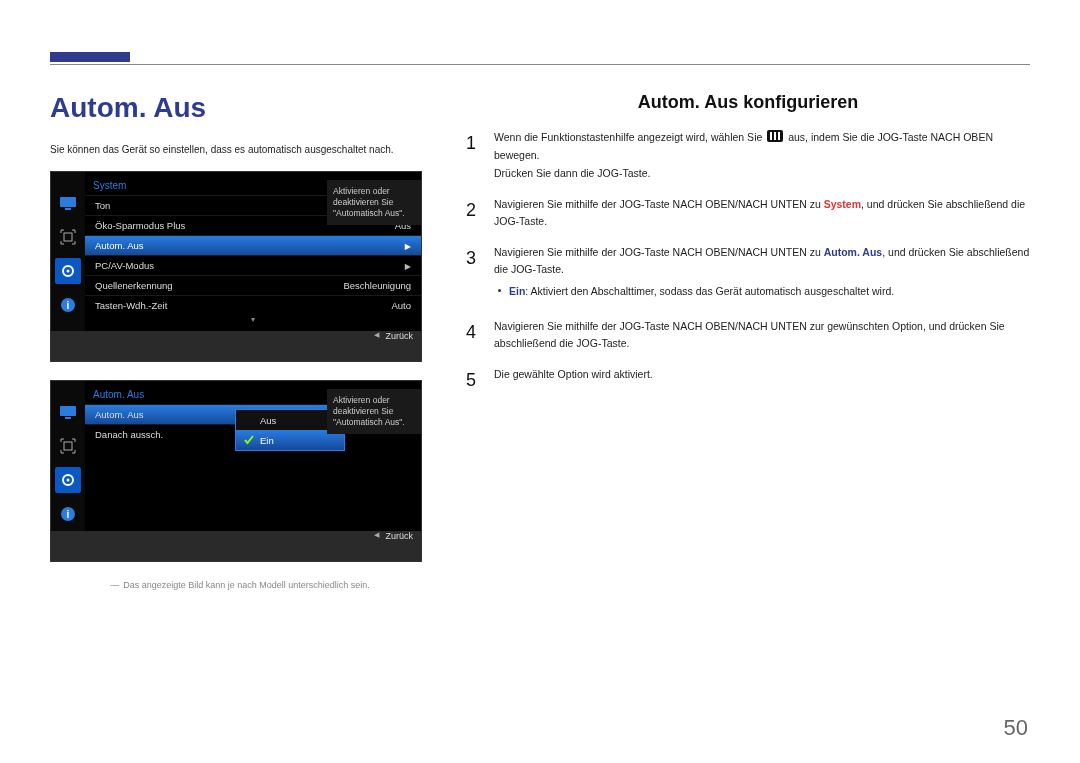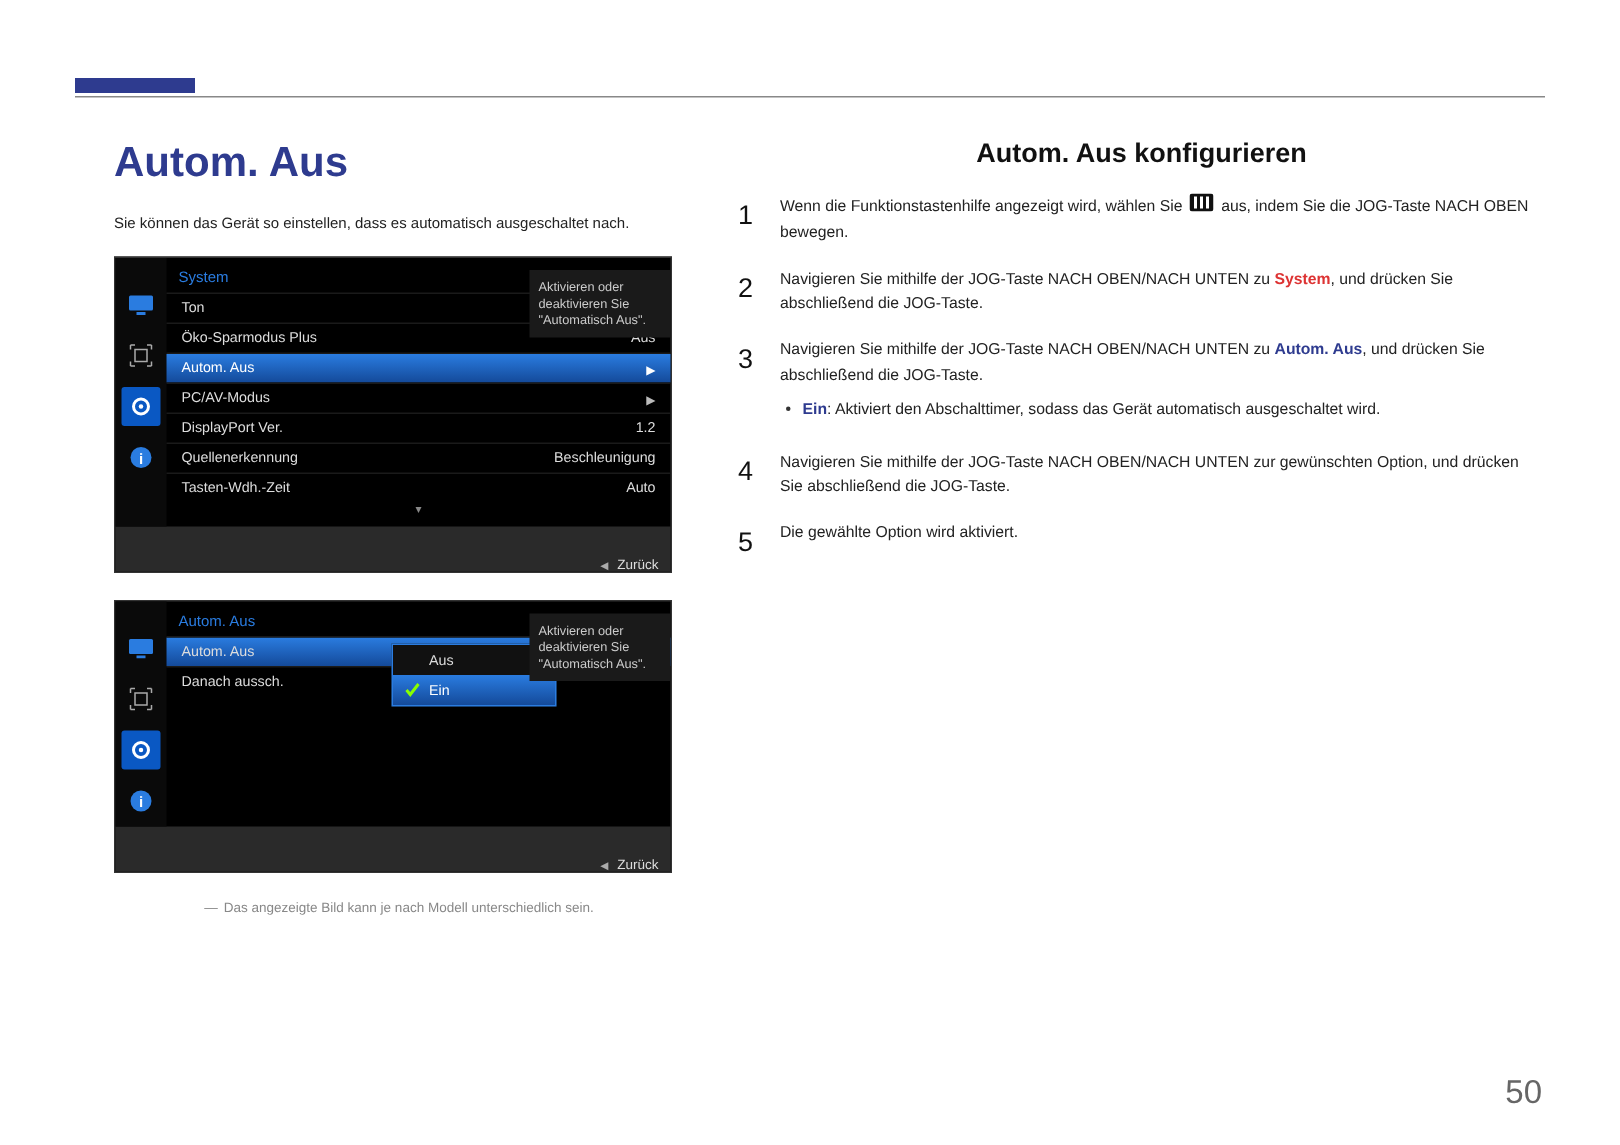--- a/index.html
+++ b/index.html
@@ -1,17 +1,17 @@
 <!DOCTYPE html>
 <html><head>
 <meta charset="utf-8">
 <style>
   * { box-sizing: border-box; margin: 0; padding: 0; }
   html, body { width: 1080px; height: 763px; background: #fff; font-family: Arial, Helvetica, sans-serif; color: #222; }
-  .page { width: 1080px; height: 763px; position: relative; padding: 50px 50px 0 76px; }
+  .page { width: 1080px; height: 763px; position: relative; padding: 50px 50px 0 50px; }
   .top-rule { position: absolute; top: 64px; left: 50px; right: 50px; height: 1px; background: #888; }
   .accent-bar { position: absolute; top: 52px; left: 50px; width: 80px; height: 10px; background: #2e3b8f; }
   .cols { display: flex; gap: 36px; margin-top: 42px; }
   .left { width: 380px; }
   .right { flex: 1; }
   .h1 { font-size: 28px; font-weight: 700; color: #2e3b8f; margin-bottom: 18px; }
   .intro { font-size: 10px; line-height: 1.5; margin-bottom: 14px; }
   .h2 { font-size: 18px; font-weight: 700; color: #111; margin-bottom: 16px; text-align: center; }
   ol.steps { list-style: none; counter-reset: step; }
   ol.steps > li { display: flex; gap: 14px; font-size: 10.5px; line-height: 1.6; margin-bottom: 12px; }
@@ -38,21 +38,21 @@
   .ico svg { display:block; }
   .ico.active { background: #0a58c3; border-radius: 2px; }
   .osd-main { flex: 1; padding: 6px 0 6px 0; position: relative; }
   .osd-title { color: #2a7ce0; font-size: 10px; padding: 2px 8px 4px 8px; }
   .osd-row { display: flex; justify-content: space-between; align-items: flex-end; color: #ddd; font-size: 9.5px; padding: 4px 10px; border-top: 1px solid #1a1a1a; height: 20px; }
   .osd-row.sel { background: linear-gradient(#2a7ce0,#144a9a); color: #fff; }
   .osd-row .arrow { font-size: 8px; color: #bbb; }
   .osd-row.sel .arrow { color:#fff; }
   .osd-down { text-align: center; color: #888; font-size: 8px; height: 10px; }
   .osd-tip { position: absolute; top: 8px; right: 0; width: 94px; background: #1a1a1a; color: #ccc; font-size: 8.5px; padding: 6px 6px; line-height: 1.3; }
-  .osd-foot { height: 30px; background: #2a2a2a; display:flex; justify-content:flex-end; align-items:flex-end; color:#ddd; font-size:9px; padding-right:8px; gap:6px; }
+  .osd-foot { height: 30px; background: #2a2a2a; display:flex; justify-content:flex-end; align-items:flex-start; color:#ddd; font-size:9px; padding-right:8px; gap:6px; }
   .osd-foot .tri { font-size: 7px; color:#aaa; }
 
   
   .osd2-main { flex:1; padding: 6px 0; position:relative; min-height: 150px; }
   .osd2-title { color:#2a7ce0; font-size:10px; padding:2px 8px 4px 8px; }
   .osd2-row { display:flex; align-items:center; justify-content:space-between; color:#ddd; font-size:9.5px; padding:4px 10px; height:20px; border-top:1px solid #1a1a1a; }
   .osd2-row.sel { background: linear-gradient(#2a7ce0,#144a9a); }
   .sub { position:absolute; top:28px; left:150px; width:110px; background:#111; border:1px solid #2a7ce0; }
   .sub .srow { display:flex; align-items:center; gap:6px; color:#ddd; font-size:9.5px; padding:4px 8px; height:20px; }
   .sub .srow.on { background: linear-gradient(#2a7ce0,#144a9a); color:#fff; }
@@ -112,24 +112,20 @@
                 <span>Öko-Sparmodus Plus</span>
                 <span>Aus</span>
               </div>
             <div class="osd-row sel">
                 <span>Autom. Aus</span>
                 <span class="arrow">▶</span>
               </div>
             <div class="osd-row">
                 <span>PC/AV-Modus</span>
                 <span class="arrow">▶</span>
-              </div>
-            <div class="osd-row">
-                <span>DisplayPort Ver.</span>
-                <span>1.2</span>
               </div>
             <div class="osd-row">
                 <span>Quellenerkennung</span>
                 <span>Beschleunigung</span>
               </div>
             <div class="osd-row">
                 <span>Tasten-Wdh.-Zeit</span>
                 <span>Auto</span>
               </div>
             <div class="osd-down">▾</div>
@@ -215,20 +211,21 @@
             <p>
               <span>Wenn die Funktionstastenhilfe angezeigt wird, wählen Sie </span>
               <span class="menu-icon"><svg width="16" height="12">
                     <rect x="0" y="0" width="16" height="12" rx="2" fill="#111"></rect>
                     <rect x="3" y="2" width="2" height="8" fill="#fff"></rect>
                     <rect x="7" y="2" width="2" height="8" fill="#fff"></rect>
                     <rect x="11" y="2" width="2" height="8" fill="#fff"></rect>
                   </svg></span>
               <span> aus, indem Sie die JOG-Taste NACH OBEN bewegen.</span>
             </p>
+            <p>Drücken Sie dann die JOG-Taste.</p>
           </div>
         </li>
         <li>
           <span class="num">2</span>
           <div class="body">
               <p><span>Navigieren Sie mithilfe der JOG-Taste NACH OBEN/NACH UNTEN zu </span><span class="hl-sys">System</span><span>, und drücken Sie abschließend die JOG-Taste.</span></p>
             </div>
         </li>
         <li>
           <span class="num">3</span>

